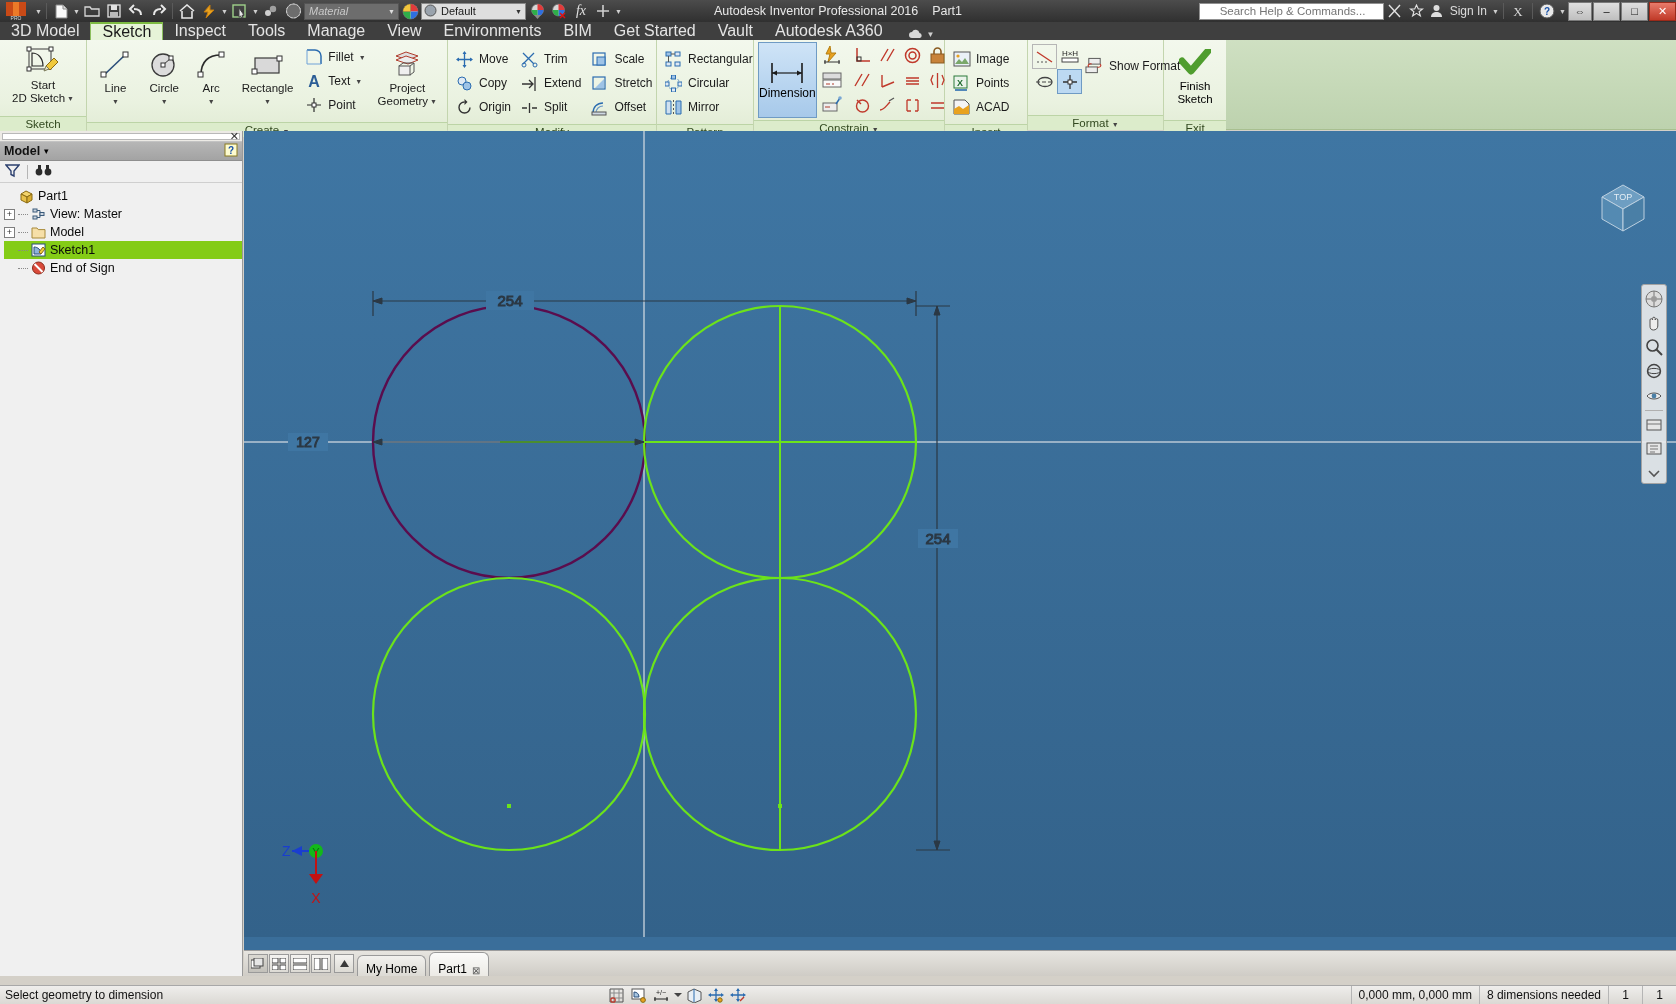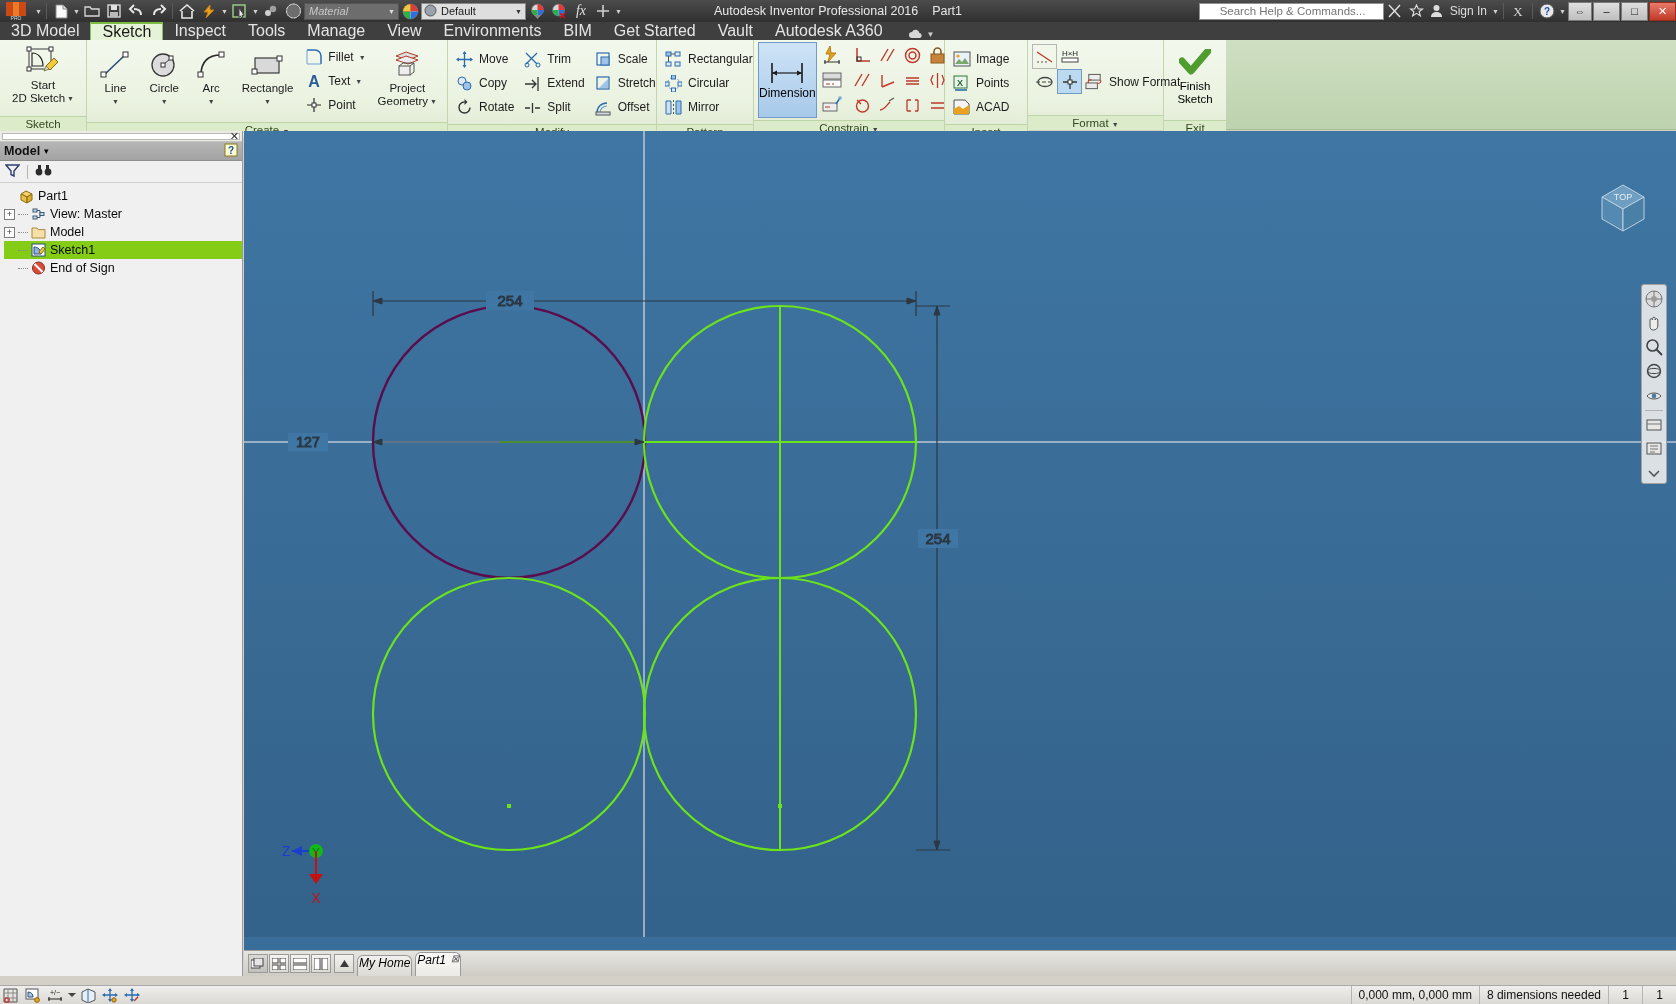--- a/index.html
+++ b/index.html
@@ -154,23 +154,23 @@
     position:absolute; left:0; bottom:0; width:1432px; height:26px;
     background:linear-gradient(to bottom,#e7e5e0,#cfccc6);
     border-top:1px solid #9c9c9c; display:flex; align-items:flex-end; padding-left:4px;
   }
   .vbtn{
     width:20px;height:19px;border:1px solid #9a9a9a;background:linear-gradient(to bottom,#f4f3f0,#dcdad4);
     display:flex; align-items:center; justify-content:center; margin-bottom:3px;
   }
   .vbtn.on{ background:linear-gradient(to bottom,#dbd9d3,#c2c0ba); }
   .doctab{
-    height:21px; padding:0 1px; background:linear-gradient(to bottom,#f2f1ee,#dcdad4);
+    height:21px; padding:0 8px; background:linear-gradient(to bottom,#f2f1ee,#dcdad4);
     border:1px solid #9a9a9a; border-bottom:none; border-radius:6px 6px 0 0;
-    display:flex; align-items:flex-start; gap:5px; font-size:12px; margin-left:3px;font-style:italic;
+    display:flex; align-items:flex-end; gap:5px; font-size:12px; margin-left:3px;
   }
   .doctab.active{ background:linear-gradient(to bottom,#fbfbfa,#eceae5); height:24px; }
   
   #status{
     position:absolute; left:0; bottom:0; width:1676px; height:19px;
     background:linear-gradient(to bottom,#efeeec,#dbd9d4);
     border-top:1px solid #a8a8a8; display:flex; align-items:center; font-size:12px;
   }
   #status .msg{ padding-left:5px; flex:1; color:#111; }
   .sticon{ width:22px; height:17px; display:flex; align-items:center; justify-content:center; }
@@ -536,21 +536,21 @@
           </span>
           <span>Copy</span>
         </div>
         <div class="smbtn">
           <span class="icosm">
             <svg width="17" height="17" viewBox="0 0 17 17">
                 <path d="M14 8.5A5.5 5.5 0 1 1 8.5 3" fill="none" stroke="#333" stroke-width="1.4"></path>
                 <path d="M8.5 0v6l3-3z" fill="#333"></path>
               </svg>
           </span>
-          <span>Rotate</span>
+          <span>Origin</span>
         </div>
       </div>
       <div class="smrow">
         <div class="smbtn">
           <span class="icosm">
             <svg width="17" height="17" viewBox="0 0 17 17">
                 <path d="M2 2l11 11M13 2L2 13" stroke="#2b6cb0" stroke-width="1.3"></path>
                 <circle cx="3" cy="14" r="2" fill="none" stroke="#2b6cb0"></circle>
                 <circle cx="14" cy="14" r="2" fill="none" stroke="#2b6cb0"></circle>
               </svg>
@@ -825,21 +825,21 @@
               </svg>
           </div>
           <div class="gicon fmtsel">
             <svg width="20" height="18" viewBox="0 0 20 18">
                 <path d="M3 9h14M10 2v14" stroke="#333" stroke-width="1.3"></path>
                 <rect x="8" y="7" width="4" height="4" fill="#fff" stroke="#333"></rect>
               </svg>
           </div>
         </div>
       </div>
-      <div class="smbtn" style="margin-top:26px;">
+      <div class="smbtn" style="margin-top:10px;">
         <span class="icosm">
           <svg width="20" height="18" viewBox="0 0 20 18">
               <rect x="4" y="1" width="12" height="6" fill="#ededed" stroke="#555"></rect>
               <rect x="1" y="10" width="12" height="6" fill="#ededed" stroke="#555"></rect>
               <path d="M16 7c2 2-1 4-3 3M4 10c-2-2 1-4 3-3" fill="none" stroke="#c0392b" stroke-width="1.2"></path>
             </svg>
         </span>
         <span>Show Format</span>
       </div>
     </div>
@@ -1130,20 +1130,21 @@
       <span>My Home</span>
     </div>
     <div class="doctab active">
       <span>Part1</span>
       <span style="font-size:10px;color:#555;">⊠</span>
     </div>
   </div>
 </div>
 
 <div id="status">
+  <div class="msg">Select geometry to dimension</div>
 
   <div class="sticon">
     <svg width="16" height="15" viewBox="0 0 16 15">
         <path d="M1 1h13v13H1z" fill="none" stroke="#555"></path>
         <path d="M5 1v13M10 1v13M1 5h13M1 10h13" stroke="#8a8a8a"></path>
         <circle cx="4" cy="12" r="2.2" fill="none" stroke="#c0392b" stroke-width="1.3"></circle>
       </svg>
   </div>
   <div class="sticon">
     <svg width="16" height="15" viewBox="0 0 16 15">

